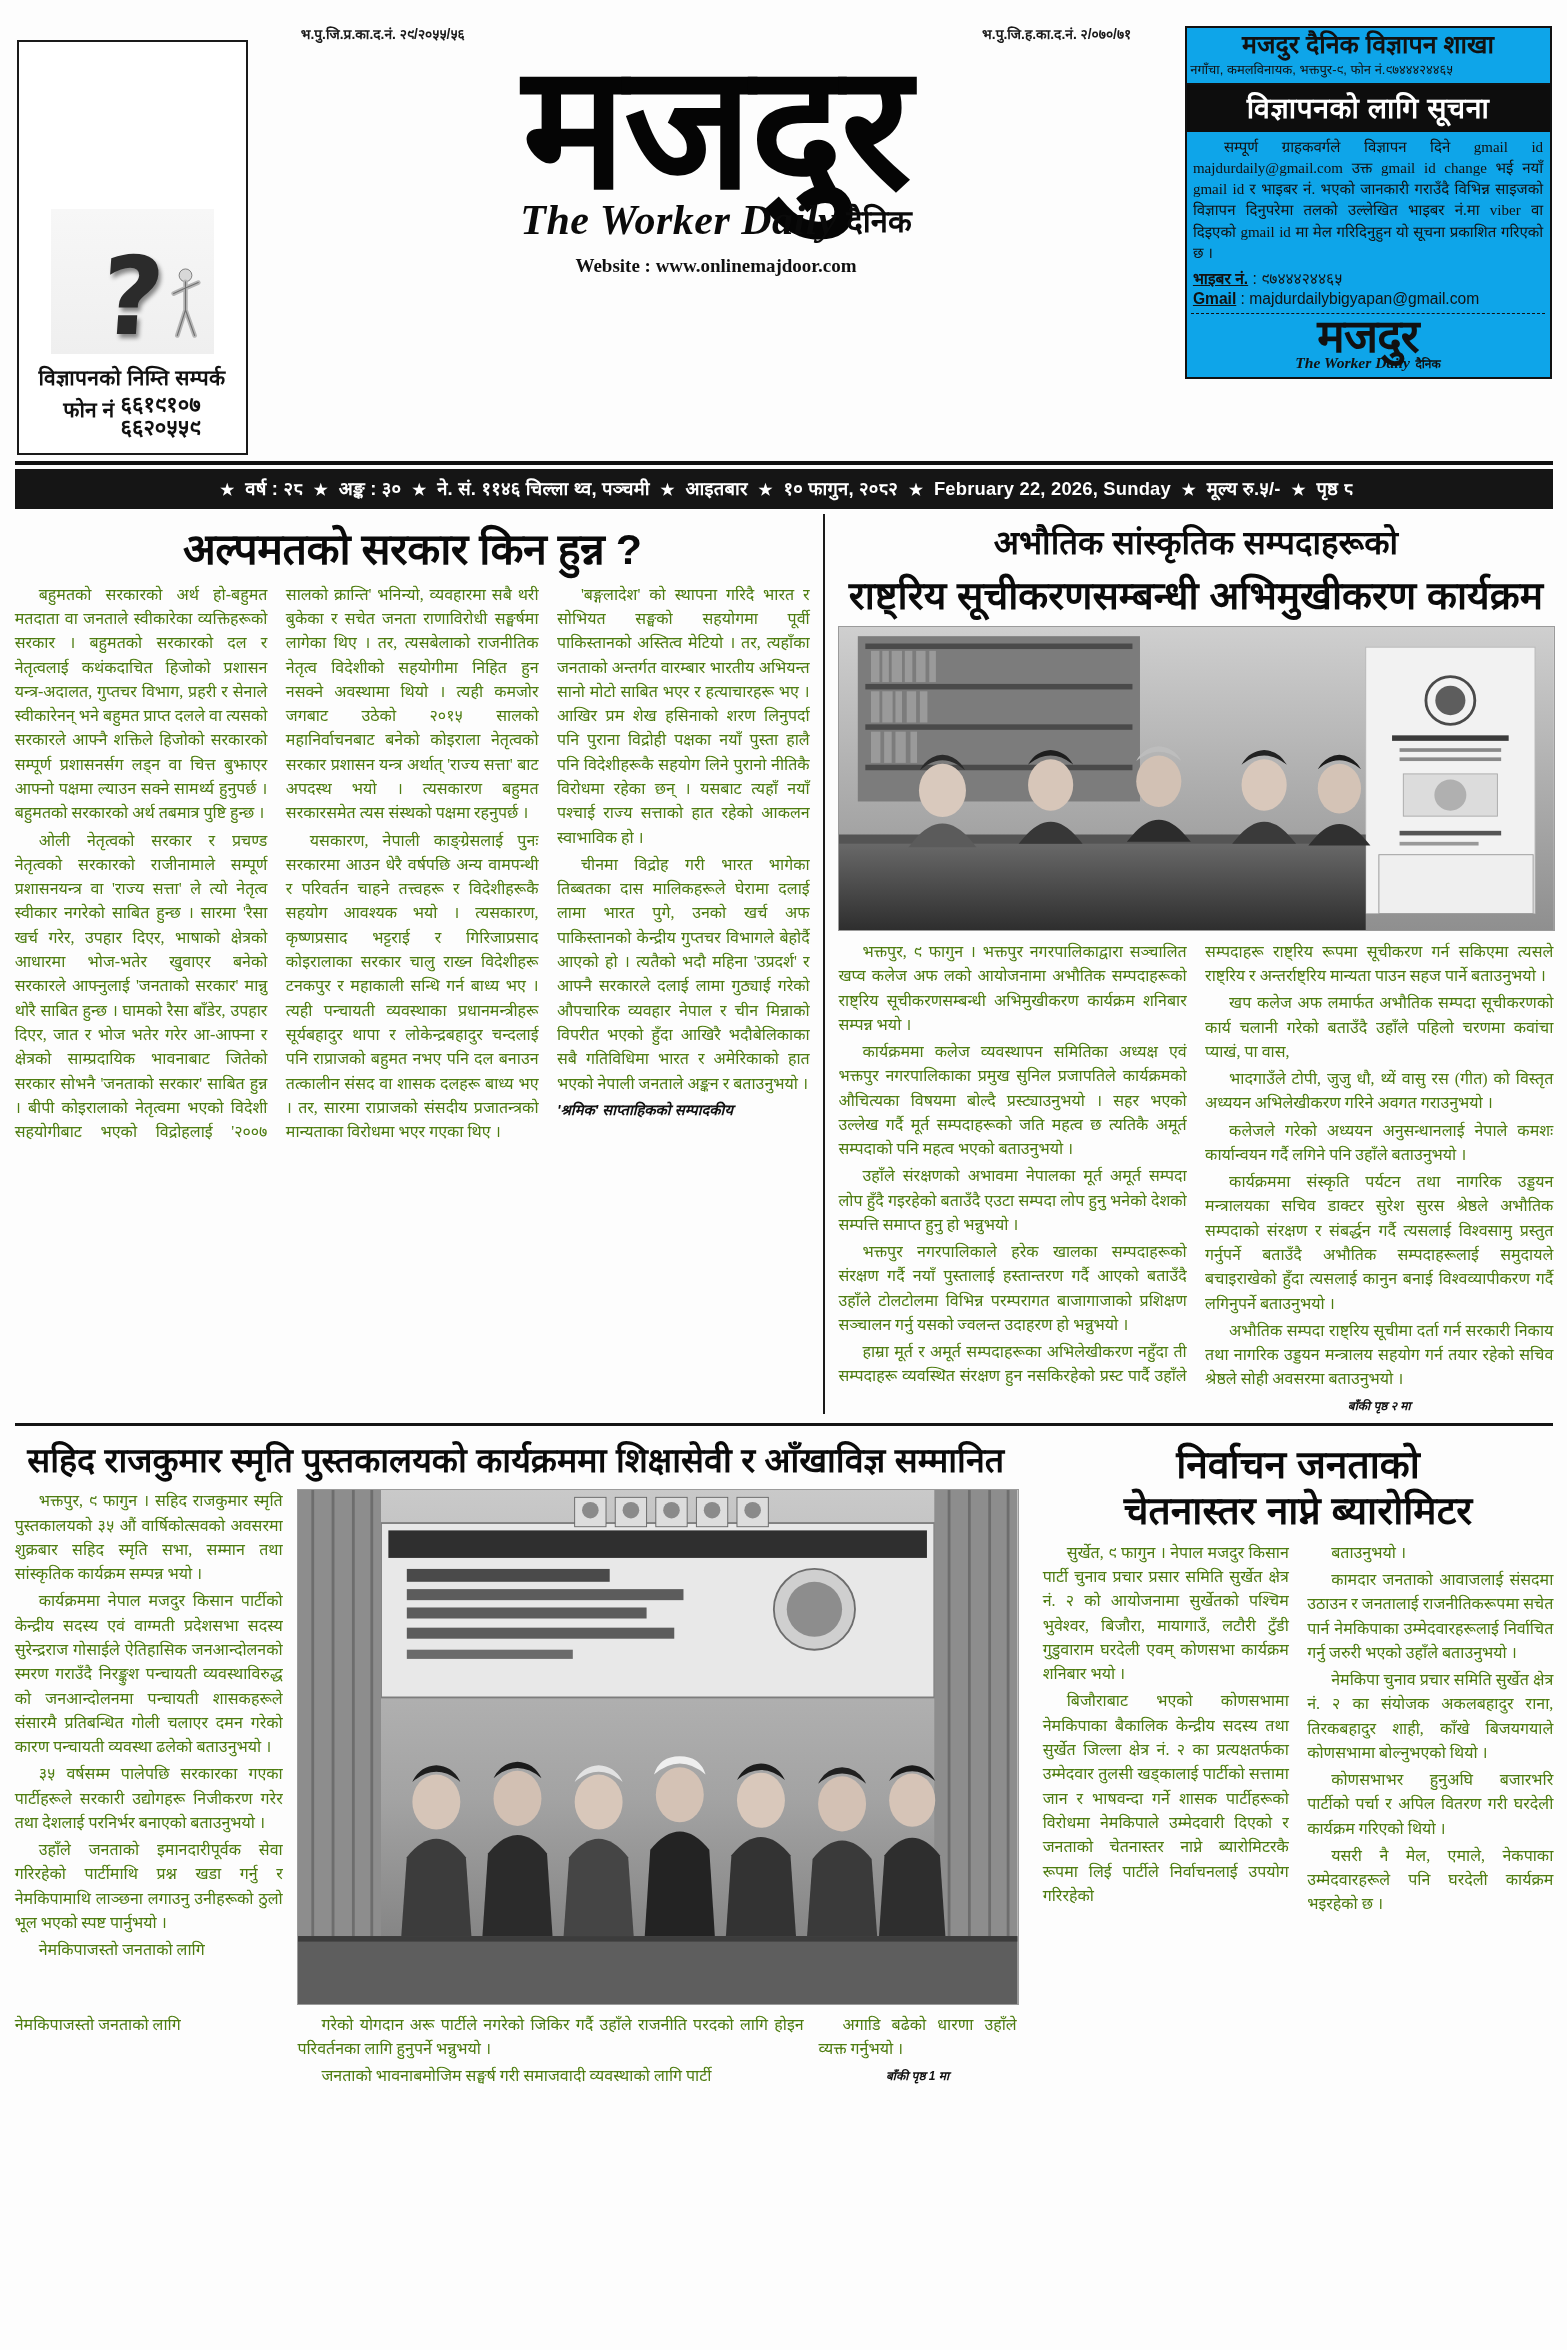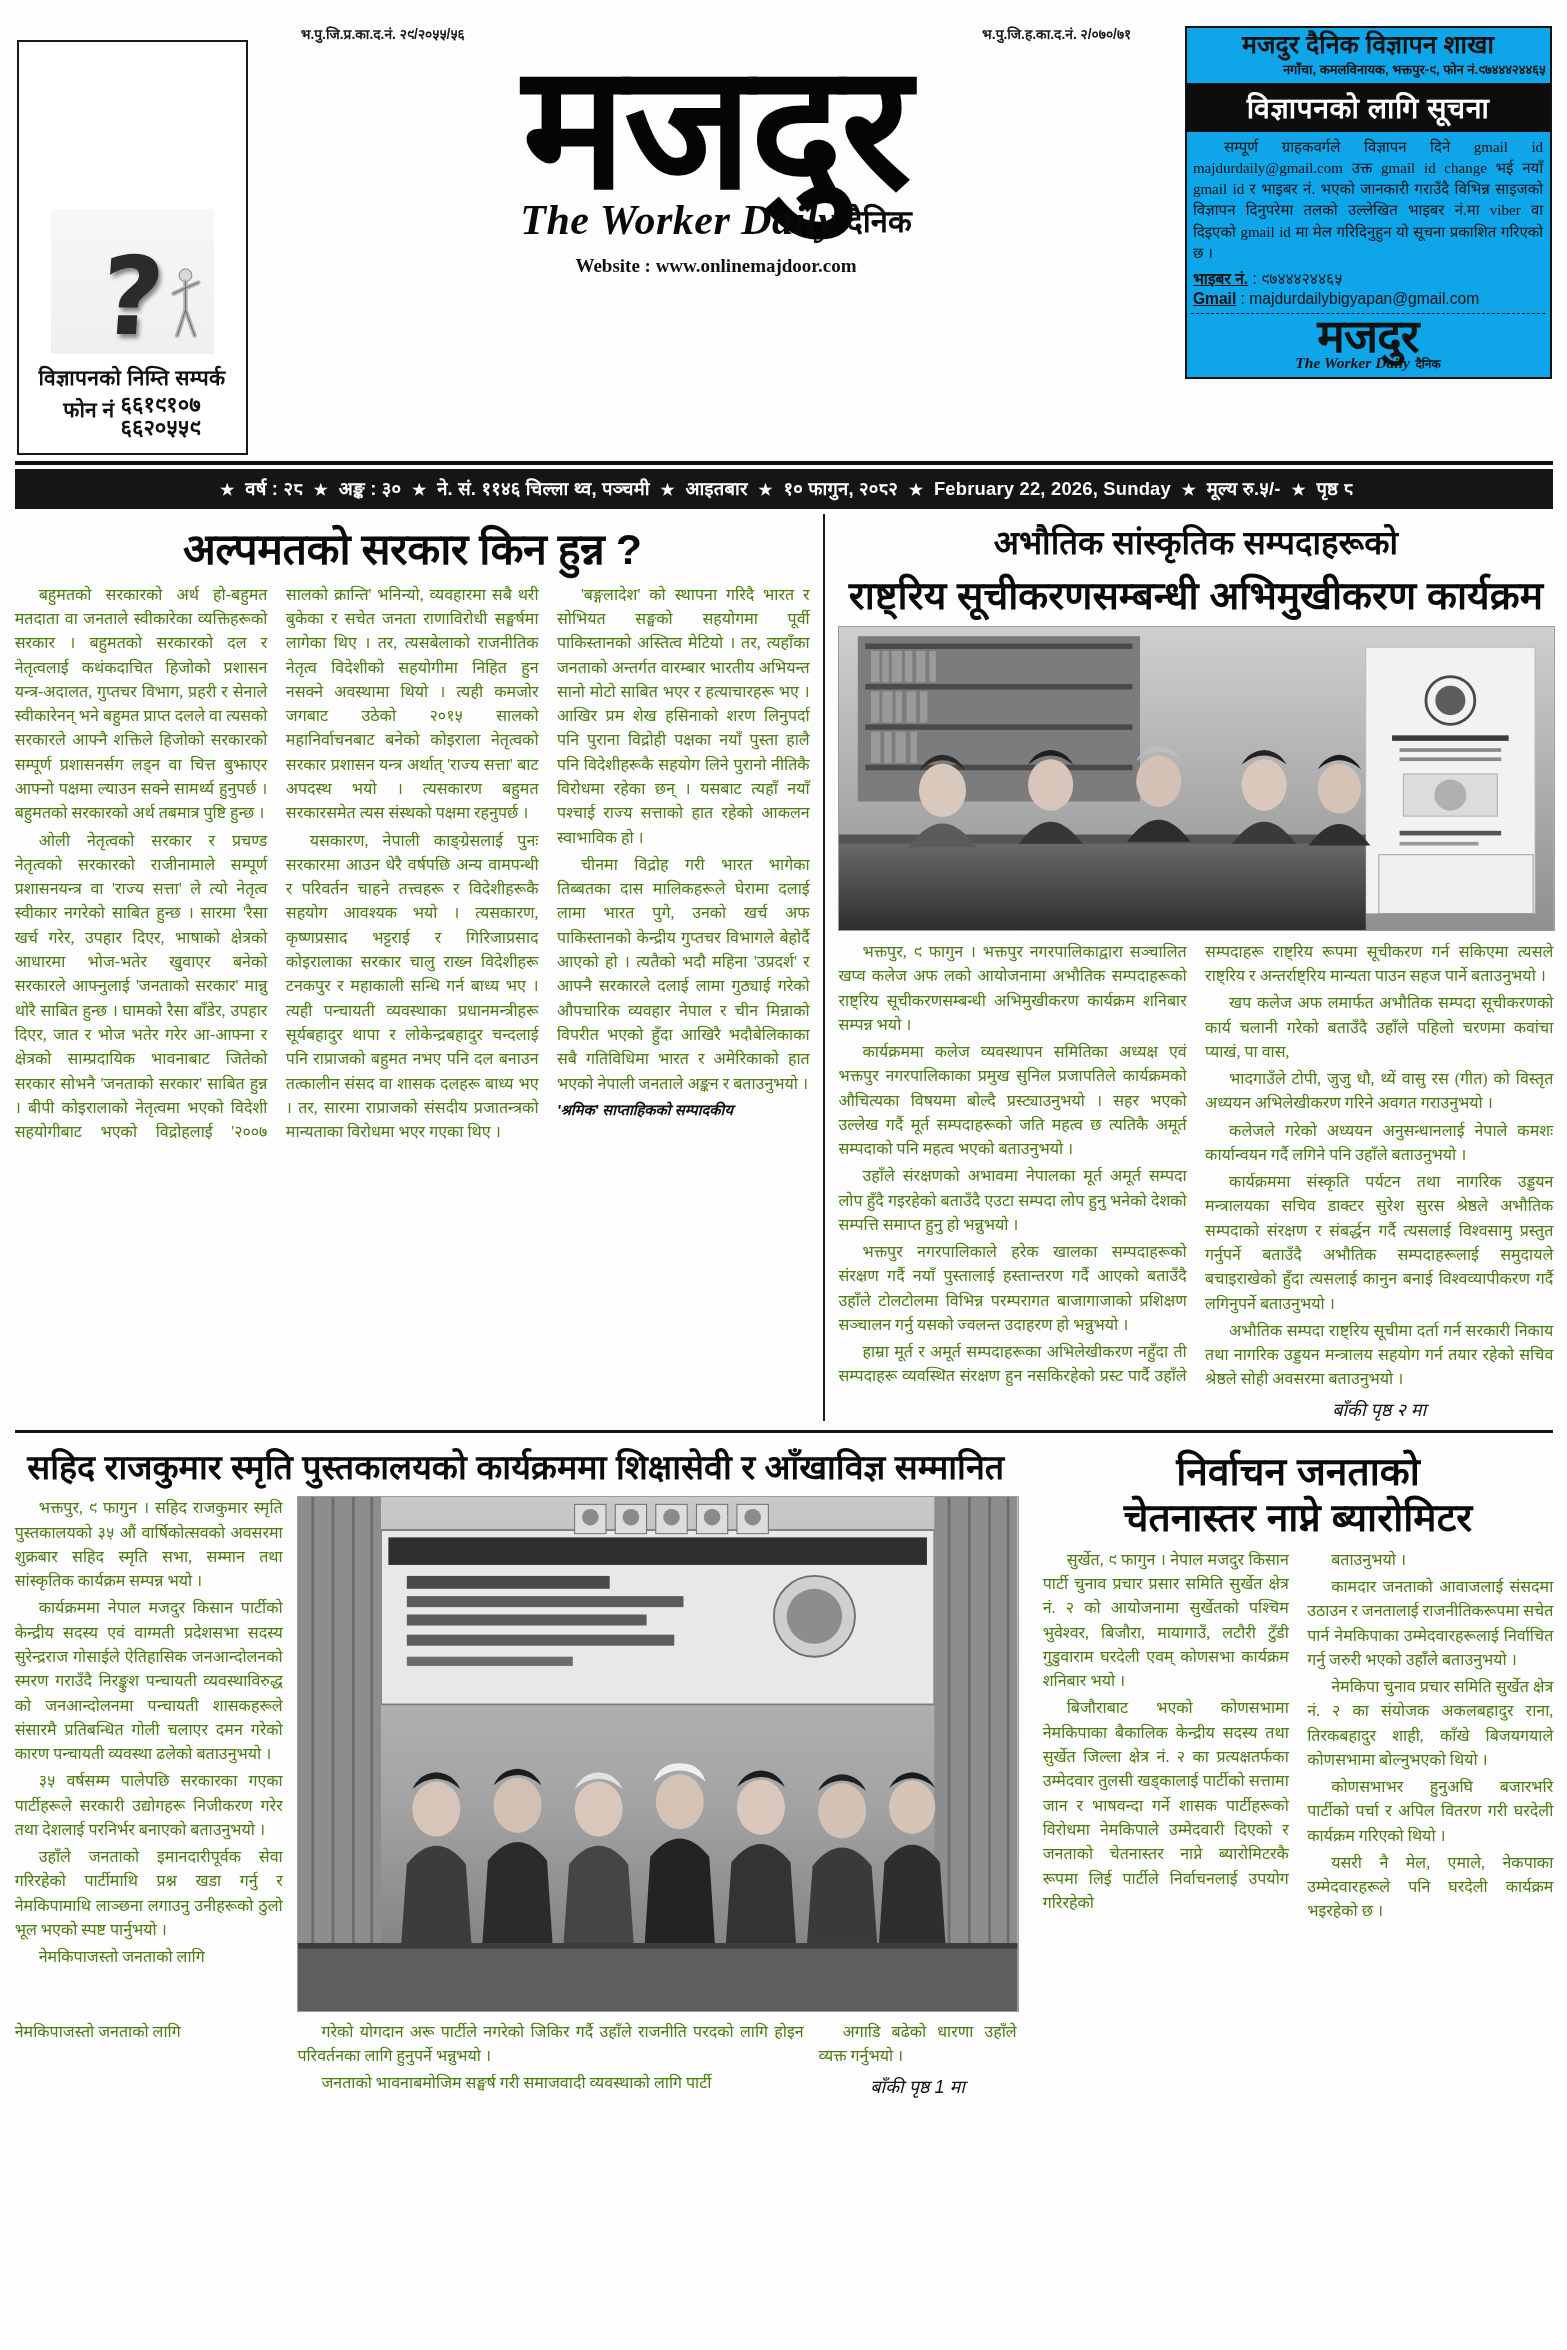--- a/index.html
+++ b/index.html
@@ -173,24 +173,24 @@
   }
   .ar-head {
     text-align: center;
     font-family: "Liberation Sans", sans-serif;
     font-weight: 700;
     font-size: 25px;
     padding: 3.7px 1.8px 0.9px 1.8px;
     line-height: 1.05;
   }
   .ar-addr {
-    text-align: right;
+    text-align: left;
     font-family: "Liberation Sans", sans-serif;
     font-size: 13px;
-    font-weight: 700;
+    font-weight: 400;
     padding: 1.8px 3.7px 4.6px 3.7px;
     border-bottom: 2.8px solid #111;
   }
   .ar-banner {
     background: #0d0d0d;
     color: #fff;
     text-align: center;
     font-family: "Liberation Sans", sans-serif;
     font-weight: 700;
     font-size: 28.5px;
@@ -330,22 +330,22 @@
   p.credit {
     font-family: Liberation Sans, sans-serif;
     font-size: 14.7px;
     font-weight: 700;
     font-style: italic;
     text-align: left;
     margin: 2.8px 0 0 0;
   }
   .contd {
     font-family: "Liberation Sans", sans-serif;
-    font-size: 18px;
-    font-weight: 400;
+    font-size: 12px;
+    font-weight: 700;
     font-style: italic;
     text-align: center;
     margin: 5.5px 0 1.8px 0;
   }
 
   
   .photo {
     position: relative;
     background: #e9e9e9;
     border: 0.9px solid #9b9b9b;

